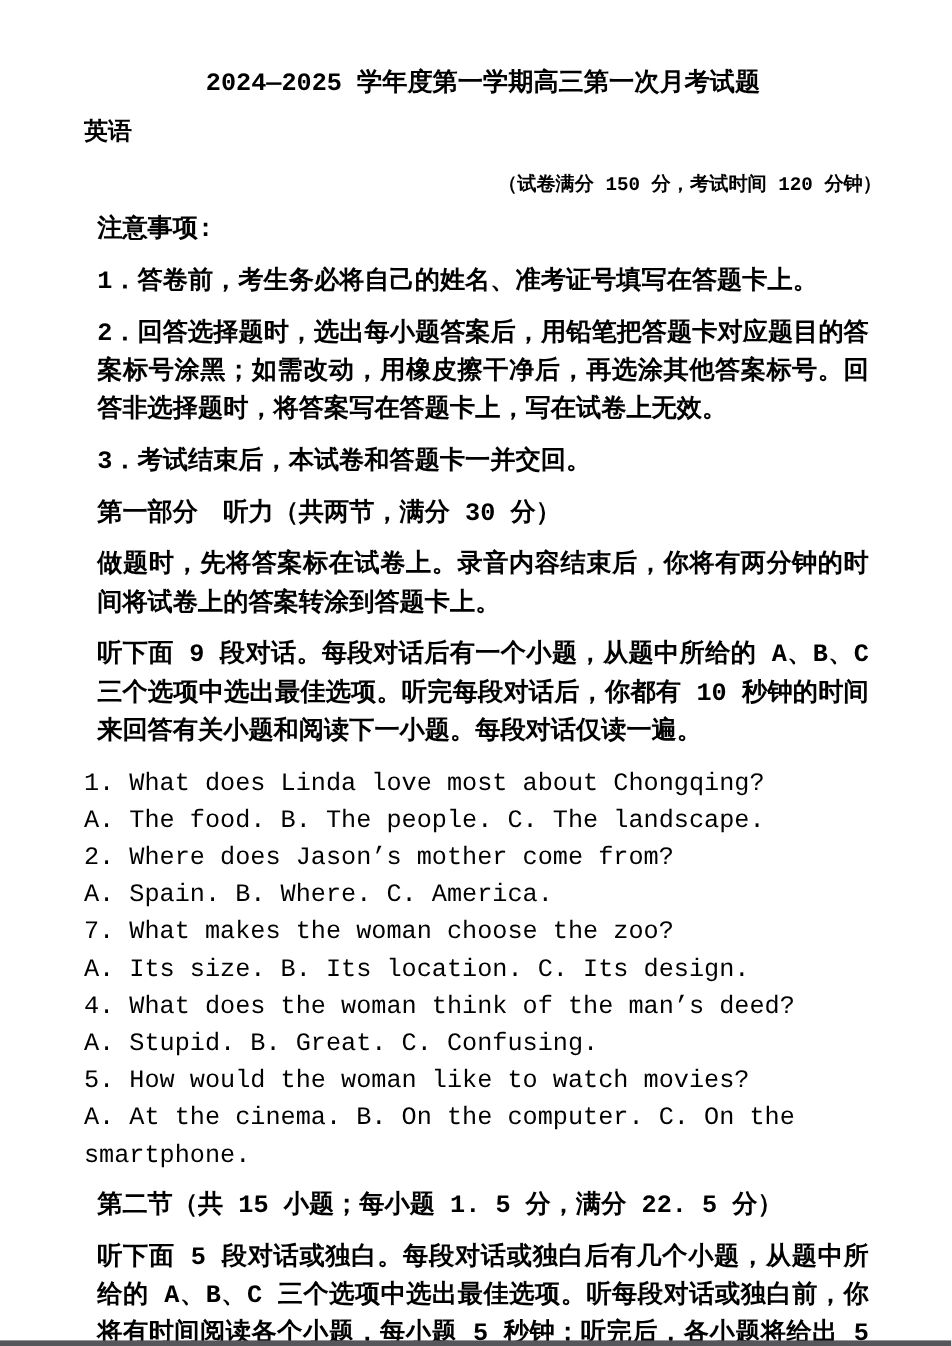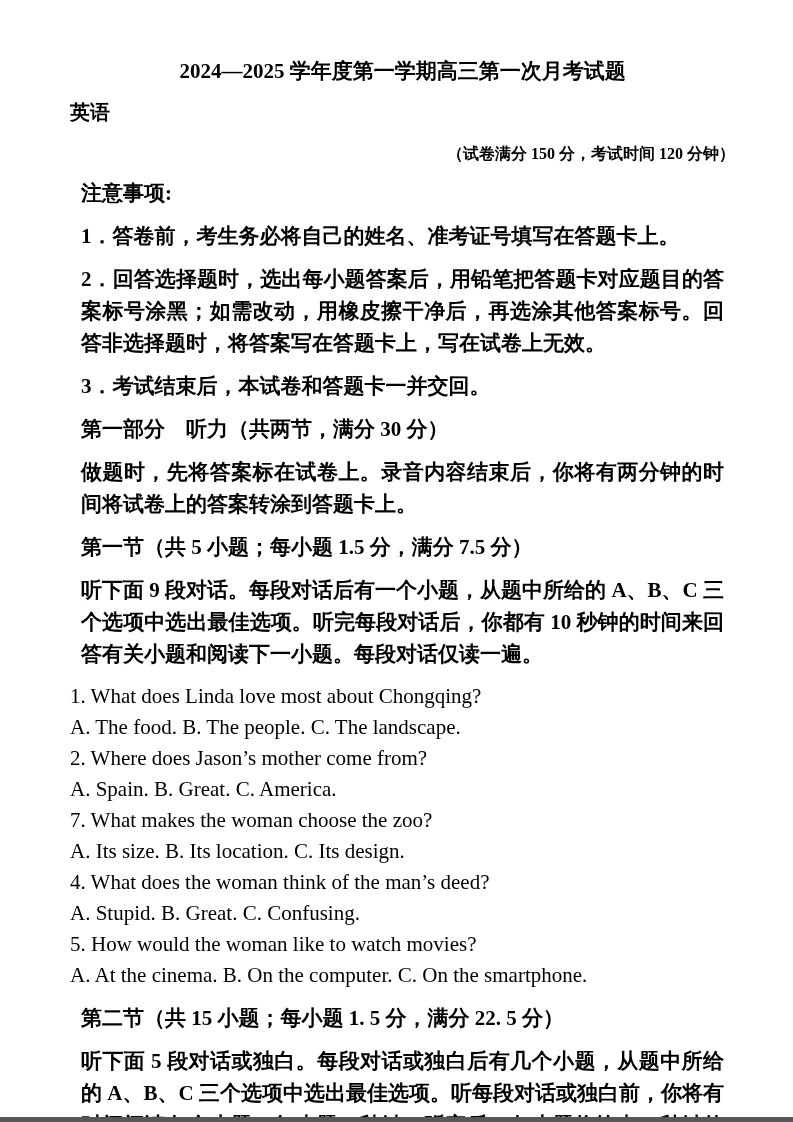--- a/index.html
+++ b/index.html
@@ -6,21 +6,21 @@
     margin: 0;
     padding: 0;
     background: #ffffff;
   }
   .page {
     position: relative;
     width: 793px;
     height: 1122px;
     background: #ffffff;
     color: #000000;
-    font-family: Liberation Serif, serif;
+    font-family: Liberation Mono, monospace;
     overflow: hidden;
     box-sizing: border-box;
   }
   .content {
     padding: 56px 58px 0 70px;
   }
   .title {
     margin: 0;
     text-align: center;
     font-size: 21px;
@@ -93,30 +93,29 @@
       <p class="zh just">2．回答选择题时，选出每小题答案后，用铅笔把答题卡对应题目的答案标号涂黑；如需改动，用橡皮擦干净后，再选涂其他答案标号。回答非选择题时，将答案写在答题卡上，写在试卷上无效。</p>
       <p class="zh just">3．考试结束后，本试卷和答题卡一并交回。</p>
     </div>
 
     <div>
       <p class="zh">第一部分　听力（共两节，满分 30 分）</p>
       <p class="zh just">做题时，先将答案标在试卷上。录音内容结束后，你将有两分钟的时间将试卷上的答案转涂到答题卡上。</p>
     </div>
 
     <div>
-      <p class="zh">第一节（共 5 小题；每小题 1.5 分，满分 7.5 分）</p>
       <p class="zh just">听下面 9 段对话。每段对话后有一个小题，从题中所给的 A、B、C 三个选项中选出最佳选项。听完每段对话后，你都有 10 秒钟的时间来回答有关小题和阅读下一小题。每段对话仅读一遍。</p>
 
       <div>
         <p class="en">1. What does Linda love most about Chongqing?</p>
         <p class="en">A. The food. B. The people. C. The landscape.</p>
       </div>
       <div>
         <p class="en">2. Where does Jason’s mother come from?</p>
-        <p class="en">A. Spain. B. Great. C. America.</p>
+        <p class="en">A. Spain. B. Where. C. America.</p>
       </div>
       <div>
         <p class="en">7. What makes the woman choose the zoo?</p>
         <p class="en">A. Its size. B. Its location. C. Its design.</p>
       </div>
       <div>
         <p class="en">4. What does the woman think of the man’s deed?</p>
         <p class="en">A. Stupid. B. Great. C. Confusing.</p>
       </div>
       <div>

